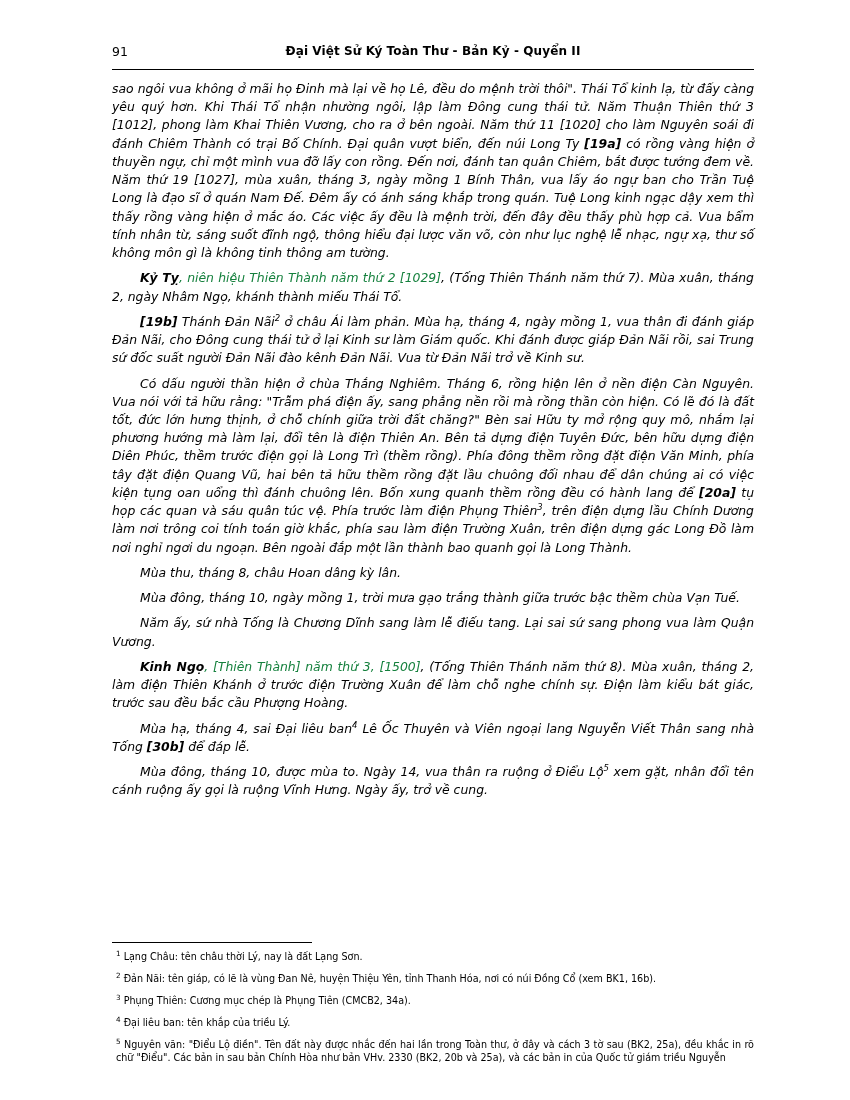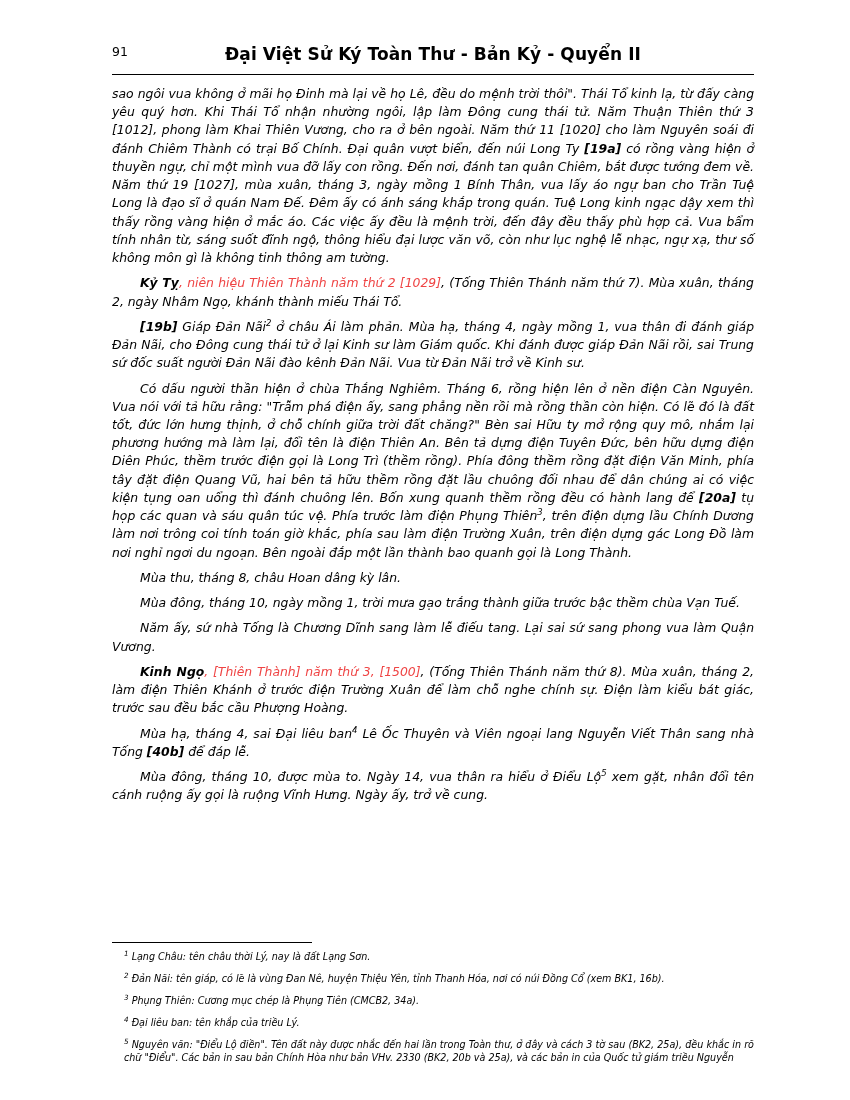--- a/index.html
+++ b/index.html
@@ -28,21 +28,21 @@
   }
   .header .page-number {
     width: 60px;
     text-align: left;
     font-size: 12.5px;
   }
   .header .header-title {
     flex: 1;
     text-align: center;
     font-weight: bold;
-    font-size: 17px;
+    font-size: 12px;
     letter-spacing: 0.1px;
     margin-right: 60px;
   }
   .rule {
     border: none;
     border-top: 1px solid #000;
     margin: 0 0 10px 0;
   }
   .body-text {
     font-size: 12.4px;
@@ -50,44 +50,43 @@
     text-align: justify;
   }
   .body-text p {
     margin: 0 0 7px 0;
     font-style: italic;
   }
   .indent {
     text-indent: 28px;
   }
   .bold { font-weight: bold; }
-  .gray { color: #ef4444; }
+  .gray { color: #15803d; }
   sup {
     font-size: 8.5px;
     vertical-align: super;
     line-height: 0;
   }
   .footnotes {
     position: absolute;
     left: 112px;
     right: 96px;
     bottom: 26px;
   }
   .fn-rule {
     border: none;
     border-top: 1px solid #000;
     width: 200px;
     margin: 0 0 8px 0;
   }
   .footnotes p {
-    margin: 0 0 9px 12px;
+    margin: 0 0 9px 4px;
     font-size: 9.6px;
     line-height: 1.35;
     text-align: justify;
-    font-style: italic;
   }
   .footnotes sup {
     font-size: 7.2px;
   }
 </style>
 </head>
 <body>
 
 <div class="page">
 
@@ -97,36 +96,36 @@
   </div>
   <hr class="rule">
 
   <div class="body-text">
 
     <p><span>sao ngôi vua không ở mãi họ Đinh mà lại về họ Lê, đều do mệnh trời thôi". Thái Tổ kinh lạ, từ đấy càng yêu quý hơn. Khi Thái Tổ nhận nhường ngôi, lập làm Đông cung thái tử. Năm Thuận Thiên thứ 3 [1012], phong làm Khai Thiên Vương, cho ra ở bên ngoài. Năm thứ 11 [1020] cho làm Nguyên soái đi đánh Chiêm Thành có trại Bố Chính. Đại quân vượt biển, đến núi Long Ty </span><span class="bold">[19a]</span><span> có rồng vàng hiện ở thuyền ngự, chỉ một mình vua đỡ lấy con rồng. Đến nơi, đánh tan quân Chiêm, bắt được tướng đem về. Năm thứ 19 [1027], mùa xuân, tháng 3, ngày mồng 1 Bính Thân, vua lấy áo ngự ban cho Trần Tuệ Long là đạo sĩ ở quán Nam Đế. Đêm ấy có ánh sáng khắp trong quán. Tuệ Long kinh ngạc dậy xem thì thấy rồng vàng hiện ở mắc áo. Các việc ấy đều là mệnh trời, đến đây đều thấy phù hợp cả. Vua bẩm tính nhân từ, sáng suốt đĩnh ngộ, thông hiểu đại lược văn võ, còn như lục nghệ lễ nhạc, ngự xạ, thư số không môn gì là không tinh thông am tường.</span></p>
 
     <p class="indent"><span class="bold">Kỷ Tỵ</span><span class="gray">, niên hiệu Thiên Thành năm thứ 2 [1029]</span><span>, (Tống Thiên Thánh năm thứ 7). Mùa xuân, tháng 2, ngày Nhâm Ngọ, khánh thành miếu Thái Tổ.</span></p>
 
 
-    <p class="indent"><span class="bold">[19b]</span><span> Giáp Đản Nãi</span><sup>2</sup><span> ở châu Ái làm phản. Mùa hạ, tháng 4, ngày mồng 1, vua thân đi đánh giáp Đản Nãi, cho Đông cung thái tử ở lại Kinh sư làm Giám quốc. Khi đánh được giáp Đản Nãi rồi, sai Trung sứ đốc suất người Đản Nãi đào kênh Đản Nãi. Vua từ Đản Nãi trở về Kinh sư.</span></p>
+    <p class="indent"><span class="bold">[19b]</span><span> Thánh Đản Nãi</span><sup>2</sup><span> ở châu Ái làm phản. Mùa hạ, tháng 4, ngày mồng 1, vua thân đi đánh giáp Đản Nãi, cho Đông cung thái tử ở lại Kinh sư làm Giám quốc. Khi đánh được giáp Đản Nãi rồi, sai Trung sứ đốc suất người Đản Nãi đào kênh Đản Nãi. Vua từ Đản Nãi trở về Kinh sư.</span></p>
 
     <p class="indent"><span>Có dấu người thần hiện ở chùa Thắng Nghiêm. Tháng 6, rồng hiện lên ở nền điện Càn Nguyên. Vua nói với tả hữu rằng: "Trẫm phá điện ấy, sang phẳng nền rồi mà rồng thần còn hiện. Có lẽ đó là đất tốt, đức lớn hưng thịnh, ở chỗ chính giữa trời đất chăng?" Bèn sai Hữu ty mở rộng quy mô, nhắm lại phương hướng mà làm lại, đổi tên là điện Thiên An. Bên tả dựng điện Tuyên Đức, bên hữu dựng điện Diên Phúc, thềm trước điện gọi là Long Trì (thềm rồng). Phía đông thềm rồng đặt điện Văn Minh, phía tây đặt điện Quang Vũ, hai bên tả hữu thềm rồng đặt lầu chuông đối nhau để dân chúng ai có việc kiện tụng oan uổng thì đánh chuông lên. Bốn xung quanh thềm rồng đều có hành lang để </span><span class="bold">[20a]</span><span> tụ họp các quan và sáu quân túc vệ. Phía trước làm điện Phụng Thiên</span><sup>3</sup><span>, trên điện dựng lầu Chính Dương làm nơi trông coi tính toán giờ khắc, phía sau làm điện Trường Xuân, trên điện dựng gác Long Đồ làm nơi nghỉ ngơi du ngoạn. Bên ngoài đắp một lần thành bao quanh gọi là Long Thành.</span></p>
 
     <p class="indent">Mùa thu, tháng 8, châu Hoan dâng kỳ lân.</p>
 
     <p class="indent">Mùa đông, tháng 10, ngày mồng 1, trời mưa gạo trắng thành giữa trước bậc thềm chùa Vạn Tuế.</p>
 
     <p class="indent">Năm ấy, sứ nhà Tống là Chương Dĩnh sang làm lễ điếu tang. Lại sai sứ sang phong vua làm Quận Vương.</p>
 
     <p class="indent"><span class="bold">Kinh Ngọ</span><span class="gray">, [Thiên Thành] năm thứ 3, [1500]</span><span>, (Tống Thiên Thánh năm thứ 8). Mùa xuân, tháng 2, làm điện Thiên Khánh ở trước điện Trường Xuân để làm chỗ nghe chính sự. Điện làm kiểu bát giác, trước sau đều bắc cầu Phượng Hoàng.</span></p>
 
-    <p class="indent"><span>Mùa hạ, tháng 4, sai Đại liêu ban</span><sup>4</sup><span> Lê Ốc Thuyên và Viên ngoại lang Nguyễn Viết Thân sang nhà Tống </span><span class="bold">[40b]</span><span> để đáp lễ.</span></p>
+    <p class="indent"><span>Mùa hạ, tháng 4, sai Đại liêu ban</span><sup>4</sup><span> Lê Ốc Thuyên và Viên ngoại lang Nguyễn Viết Thân sang nhà Tống </span><span class="bold">[30b]</span><span> để đáp lễ.</span></p>
 
 
-    <p class="indent"><span>Mùa đông, tháng 10, được mùa to. Ngày 14, vua thân ra hiểu ở Điểu Lộ</span><sup>5</sup><span> xem gặt, nhân đổi tên cánh ruộng ấy gọi là ruộng Vĩnh Hưng. Ngày ấy, trở về cung.</span></p>
+    <p class="indent"><span>Mùa đông, tháng 10, được mùa to. Ngày 14, vua thân ra ruộng ở Điểu Lộ</span><sup>5</sup><span> xem gặt, nhân đổi tên cánh ruộng ấy gọi là ruộng Vĩnh Hưng. Ngày ấy, trở về cung.</span></p>
 
   </div>
 
   <div class="footnotes">
     <hr class="fn-rule">
     <p><sup>1</sup> <span>Lạng Châu: tên châu thời Lý, nay là đất Lạng Sơn.</span></p>
     <p><sup>2</sup> <span>Đản Nãi: tên giáp, có lẽ là vùng Đan Nê, huyện Thiệu Yên, tỉnh Thanh Hóa, nơi có núi Đồng Cổ (xem BK1, 16b).</span></p>
     <p><sup>3</sup> <span>Phụng Thiên: Cương mục chép là Phụng Tiên (CMCB2, 34a).</span></p>
     <p><sup>4</sup> <span>Đại liêu ban: tên khắp của triều Lý.</span></p>
     <p><sup>5</sup> <span>Nguyên văn: "Điểu Lộ điền". Tên đất này được nhắc đến hai lần trong Toàn thư, ở đây và cách 3 tờ sau (BK2, 25a), đều khắc in rõ chữ "Điểu". Các bản in sau bản Chính Hòa như bản VHv. 2330 (BK2, 20b và 25a), và các bản in của Quốc tử giám triều Nguyễn</span></p>

